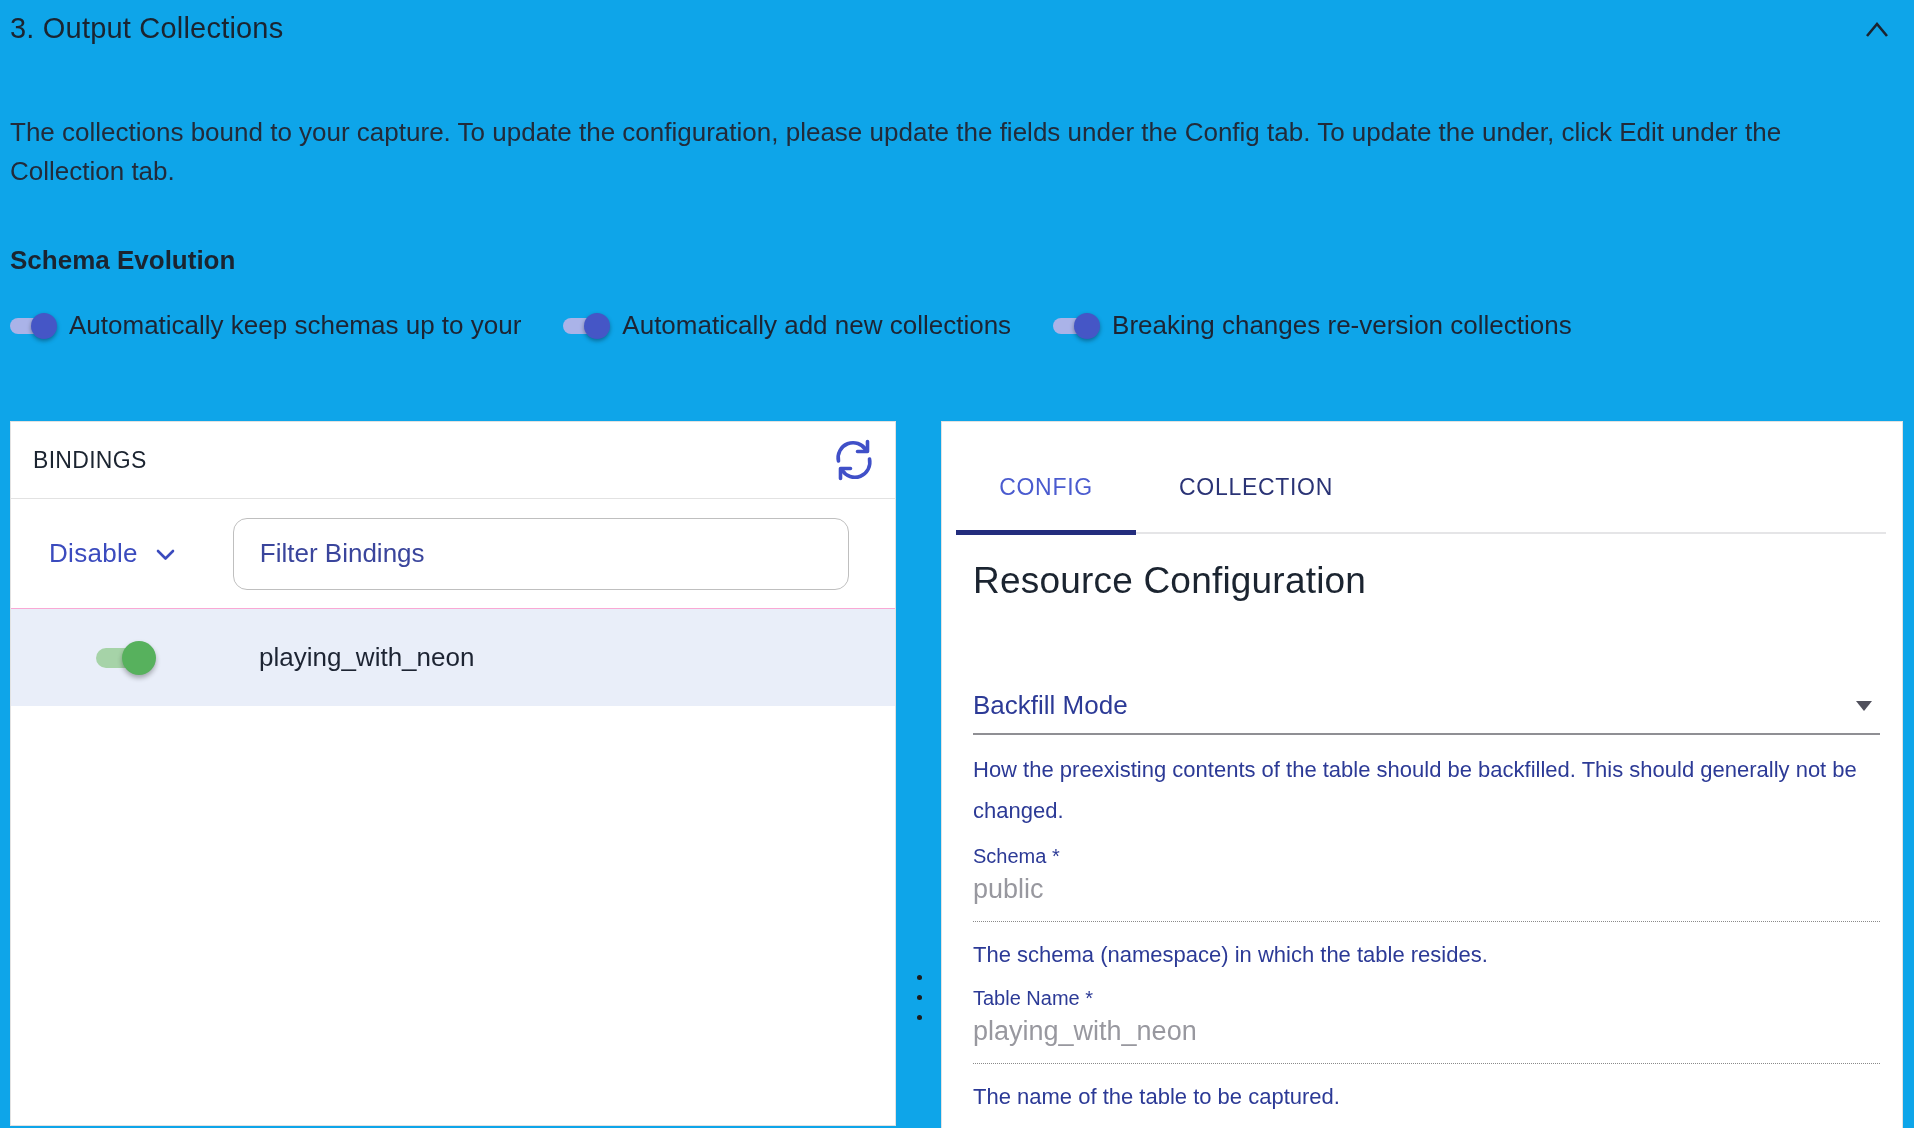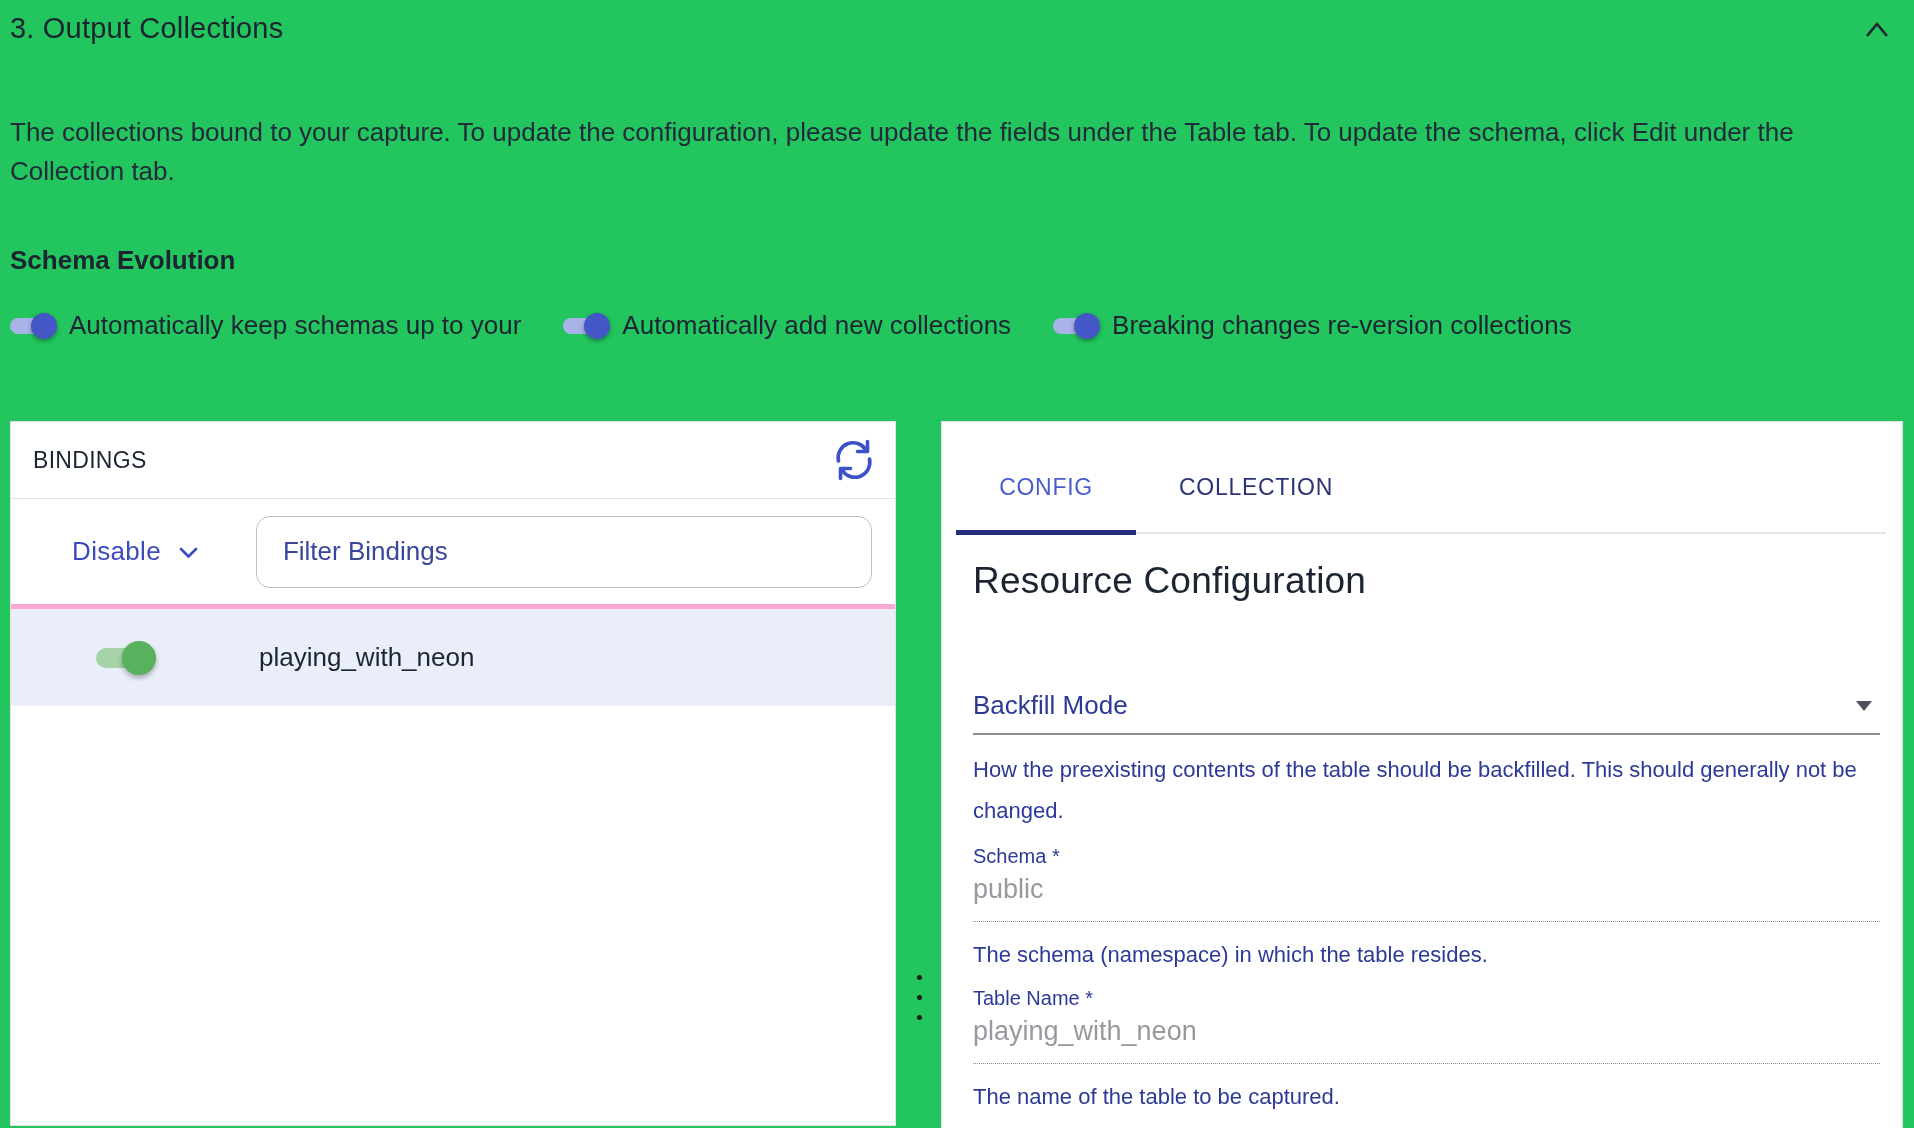--- a/index.html
+++ b/index.html
@@ -1,18 +1,18 @@
 <!DOCTYPE html>
 <html><head>
 <meta charset="utf-8">
 <style>
   * { margin:0; padding:0; box-sizing:border-box; }
   html,body { background:#ffffff; }
   body { font-family:"Liberation Sans","DejaVu Sans",sans-serif; color:#1b2430; }
-  .page { position:relative; width:1914px; height:1128px; overflow:hidden; background:#22c55e; }
+  .page { position:relative; width:1914px; height:1128px; overflow:hidden; background:#0ea5e9; }
 
   
   .hdr { position:absolute; left:10px; top:12px; right:18px; }
   .hdr-row { display:flex; align-items:flex-start; justify-content:space-between; }
   .section-title { font-size:29px; font-weight:400; color:#1b2430; letter-spacing:.2px; }
   .collapse-btn { background:none; border:none; cursor:pointer; padding:4px; margin-top:2px; }
   .desc { margin-top:64px; font-size:26px; line-height:39px; color:#222b3a; max-width:1800px; }
   .schema-evo-h { margin-top:54px; font-size:26px; font-weight:700; color:#1b2430; }
   .toggle-row { margin-top:34px; display:flex; align-items:center; gap:42px; }
   .toggle-group { display:flex; align-items:center; }
@@ -27,21 +27,21 @@
   .sw-g { position:relative; width:60px; height:34px; flex:none; cursor:pointer; }
   .sw-g .track { position:absolute; left:0; right:6px; top:7px; height:20px; border-radius:10px; background:#a6d3a8; }
   .sw-g .thumb { position:absolute; right:0; top:0; width:34px; height:34px; border-radius:50%; background:#57b15d; box-shadow:0 3px 5px rgba(0,0,0,.3); }
 
   
   .bindings-panel { position:absolute; left:10px; top:421px; width:886px; height:705px;
                     border:1px solid #e2e2e2; background:#fff; }
   .bp-header { height:77px; display:flex; align-items:center; padding:0 18px 0 22px; border-bottom:1px solid #e2e2e2; }
   .bp-title { font-size:23px; font-weight:500; letter-spacing:.3px; color:#1b2430; }
   .refresh-btn { margin-left:auto; background:none; border:none; cursor:pointer; padding:2px; line-height:0; }
-  .bp-filter-row { height:110px; display:flex; align-items:center; border-bottom:5px solid #f9a8d4;justify-content:center; }
+  .bp-filter-row { height:110px; display:flex; align-items:center; border-bottom:1px solid #f9a8d4; }
   .disable-btn { margin-left:38px; background:none; border:none; cursor:pointer; display:flex; align-items:center;
                  font-family:inherit; font-size:26px; font-weight:500; color:#3b4bbe; letter-spacing:.3px; }
   .disable-btn svg { margin-left:18px; margin-top:3px; }
   .filter-input { margin-left:58px; width:616px; height:72px; border:1px solid #bfbfbf; border-radius:14px;
                   padding:0 26px; font-family:inherit; font-size:26px; color:#3a459c; background:#fff; outline:none; }
   .filter-input::placeholder { color:#3a459c; opacity:1; }
   .binding-row { height:97px; background:#e9eef9; display:flex; align-items:center; cursor:pointer; }
   .binding-row .sw-g { margin-left:85px; }
   .binding-name { font-size:26px; color:#1d2433; margin-left:103px; }
 
@@ -81,21 +81,21 @@
       <div class="section-title">3. Output Collections</div>
       <button class="collapse-btn">
         <span>
           <svg width="30" height="24" viewBox="0 0 30 24" fill="none">
             <polyline points="5,18 15,6 25,18" stroke="#1b2430" stroke-width="2.6" fill="none"></polyline>
           </svg>
         </span>
       </button>
     </div>
 
-    <div class="desc">The collections bound to your capture. To update the configuration, please update the fields under the Table tab. To update the schema, click Edit under the Collection tab.</div>
+    <div class="desc">The collections bound to your capture. To update the configuration, please update the fields under the Config tab. To update the under, click Edit under the Collection tab.</div>
 
     <div class="schema-evo-h">Schema Evolution</div>
 
     <div class="toggle-row">
       <div class="toggle-group">
         <span class="sw">
             <span class="track"></span>
             <span class="thumb"></span>
           </span>
         <span class="toggle-label">Automatically keep schemas up to your</span>

